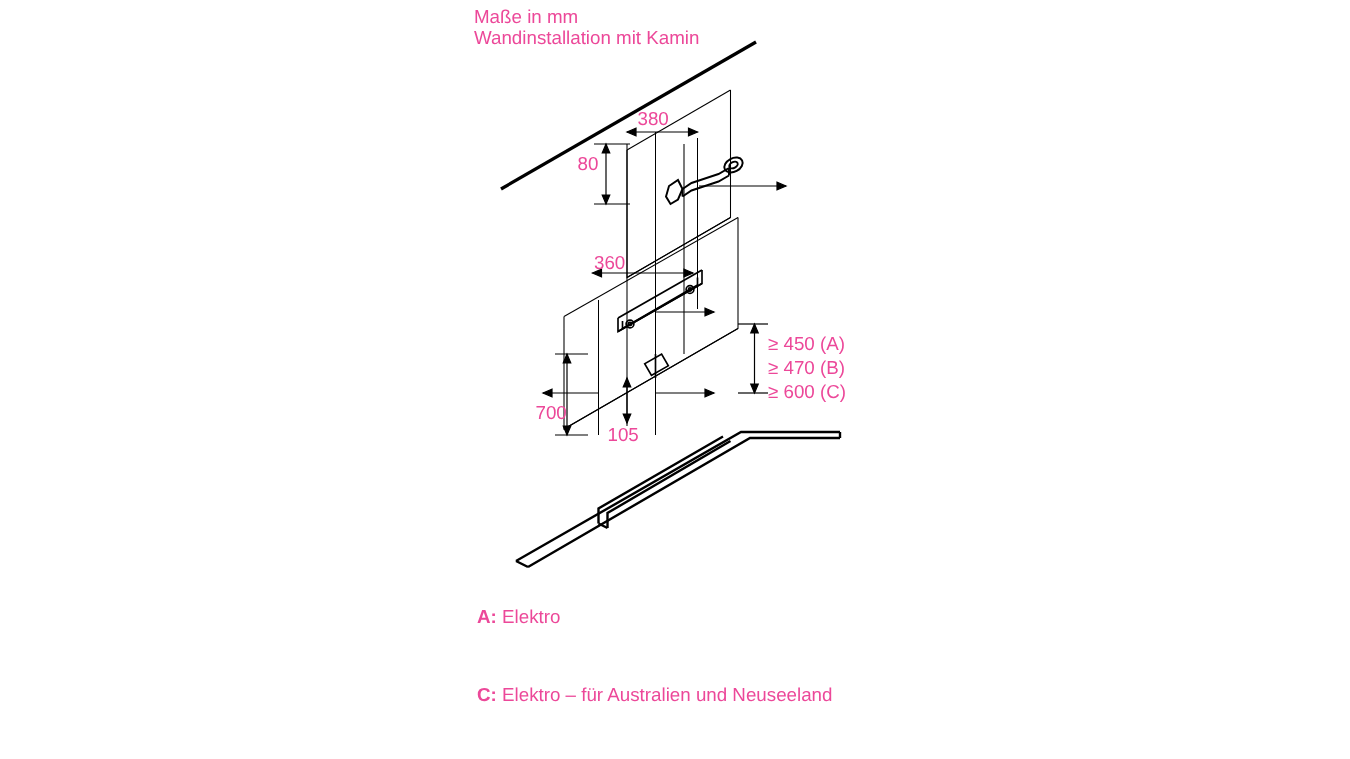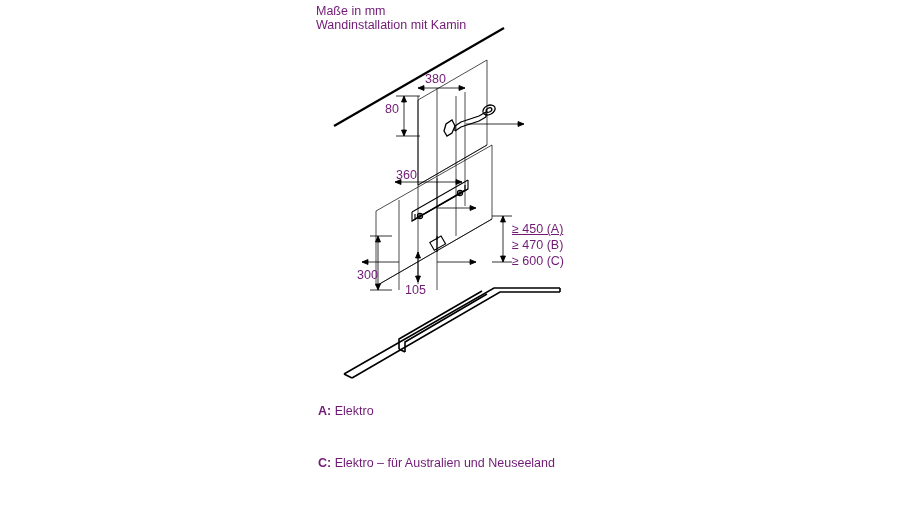--- a/index.html
+++ b/index.html
@@ -19,33 +19,33 @@
     position: absolute;
     left: 0; top: 0;
     width: 900px;
     height: 506px;
   }
   .txt {
     position: absolute;
     font-family: "Liberation Sans", sans-serif;
     font-size: 12.5px;
     line-height: 1.25;
-    color: #701a75;
+    color: #ec4899;
     white-space: nowrap;
   }
   .hdr-units { left: 316px; top: 4px; font-size: 12.5px; }
   .hdr-title { left: 316px; top: 18px; font-size: 12.5px; font-weight: normal; }
 
   .dim-240 { left: 425px; top: 72px; }
   .dim-45  { left: 385px; top: 102px; }
   .dim-360 { left: 396px; top: 168px; }
   .dim-400 { left: 357px; top: 268px; }
   .dim-105 { left: 405px; top: 283px; }
 
-  .clr-a { left: 512px; top: 222px; text-decoration: underline; }
+  .clr-a { left: 512px; top: 222px; }
   .clr-b { left: 512px; top: 238px; }
   .clr-c { left: 512px; top: 254px; }
 
   .leg { position: absolute; left: 318px; font-size: 12.5px; }
   .leg-a { top: 404px; }
   .leg-b { top: 431px; }
   .leg-c { top: 456px; }
   .leg b { font-weight: bold; }
 
   svg.draw {
@@ -184,21 +184,21 @@
       <polygon points="476,262 470,259.5 470,264.5" fill="#000"></polygon>
       <line x1="399" y1="262" x2="362" y2="262"></line>
       <polygon points="362,262 368,259.5 368,264.5" fill="#000"></polygon>
     </g>
 
   </svg>
 
   <div class="txt dim-240">380</div>
   <div class="txt dim-45">80</div>
   <div class="txt dim-360">360</div>
-  <div class="txt dim-400">300</div>
+  <div class="txt dim-400">700</div>
   <div class="txt dim-105">105</div>
 
   <div class="txt clr-a">≥ 450 (A)</div>
   <div class="txt clr-b">≥ 470 (B)</div>
   <div class="txt clr-c">≥ 600 (C)</div>
 
   <div class="txt leg leg-a"><b>A:</b> <span>Elektro</span></div>
   <div class="txt leg leg-c"><b>C:</b> <span>Elektro – für Australien und Neuseeland</span></div>
 
 </div>

